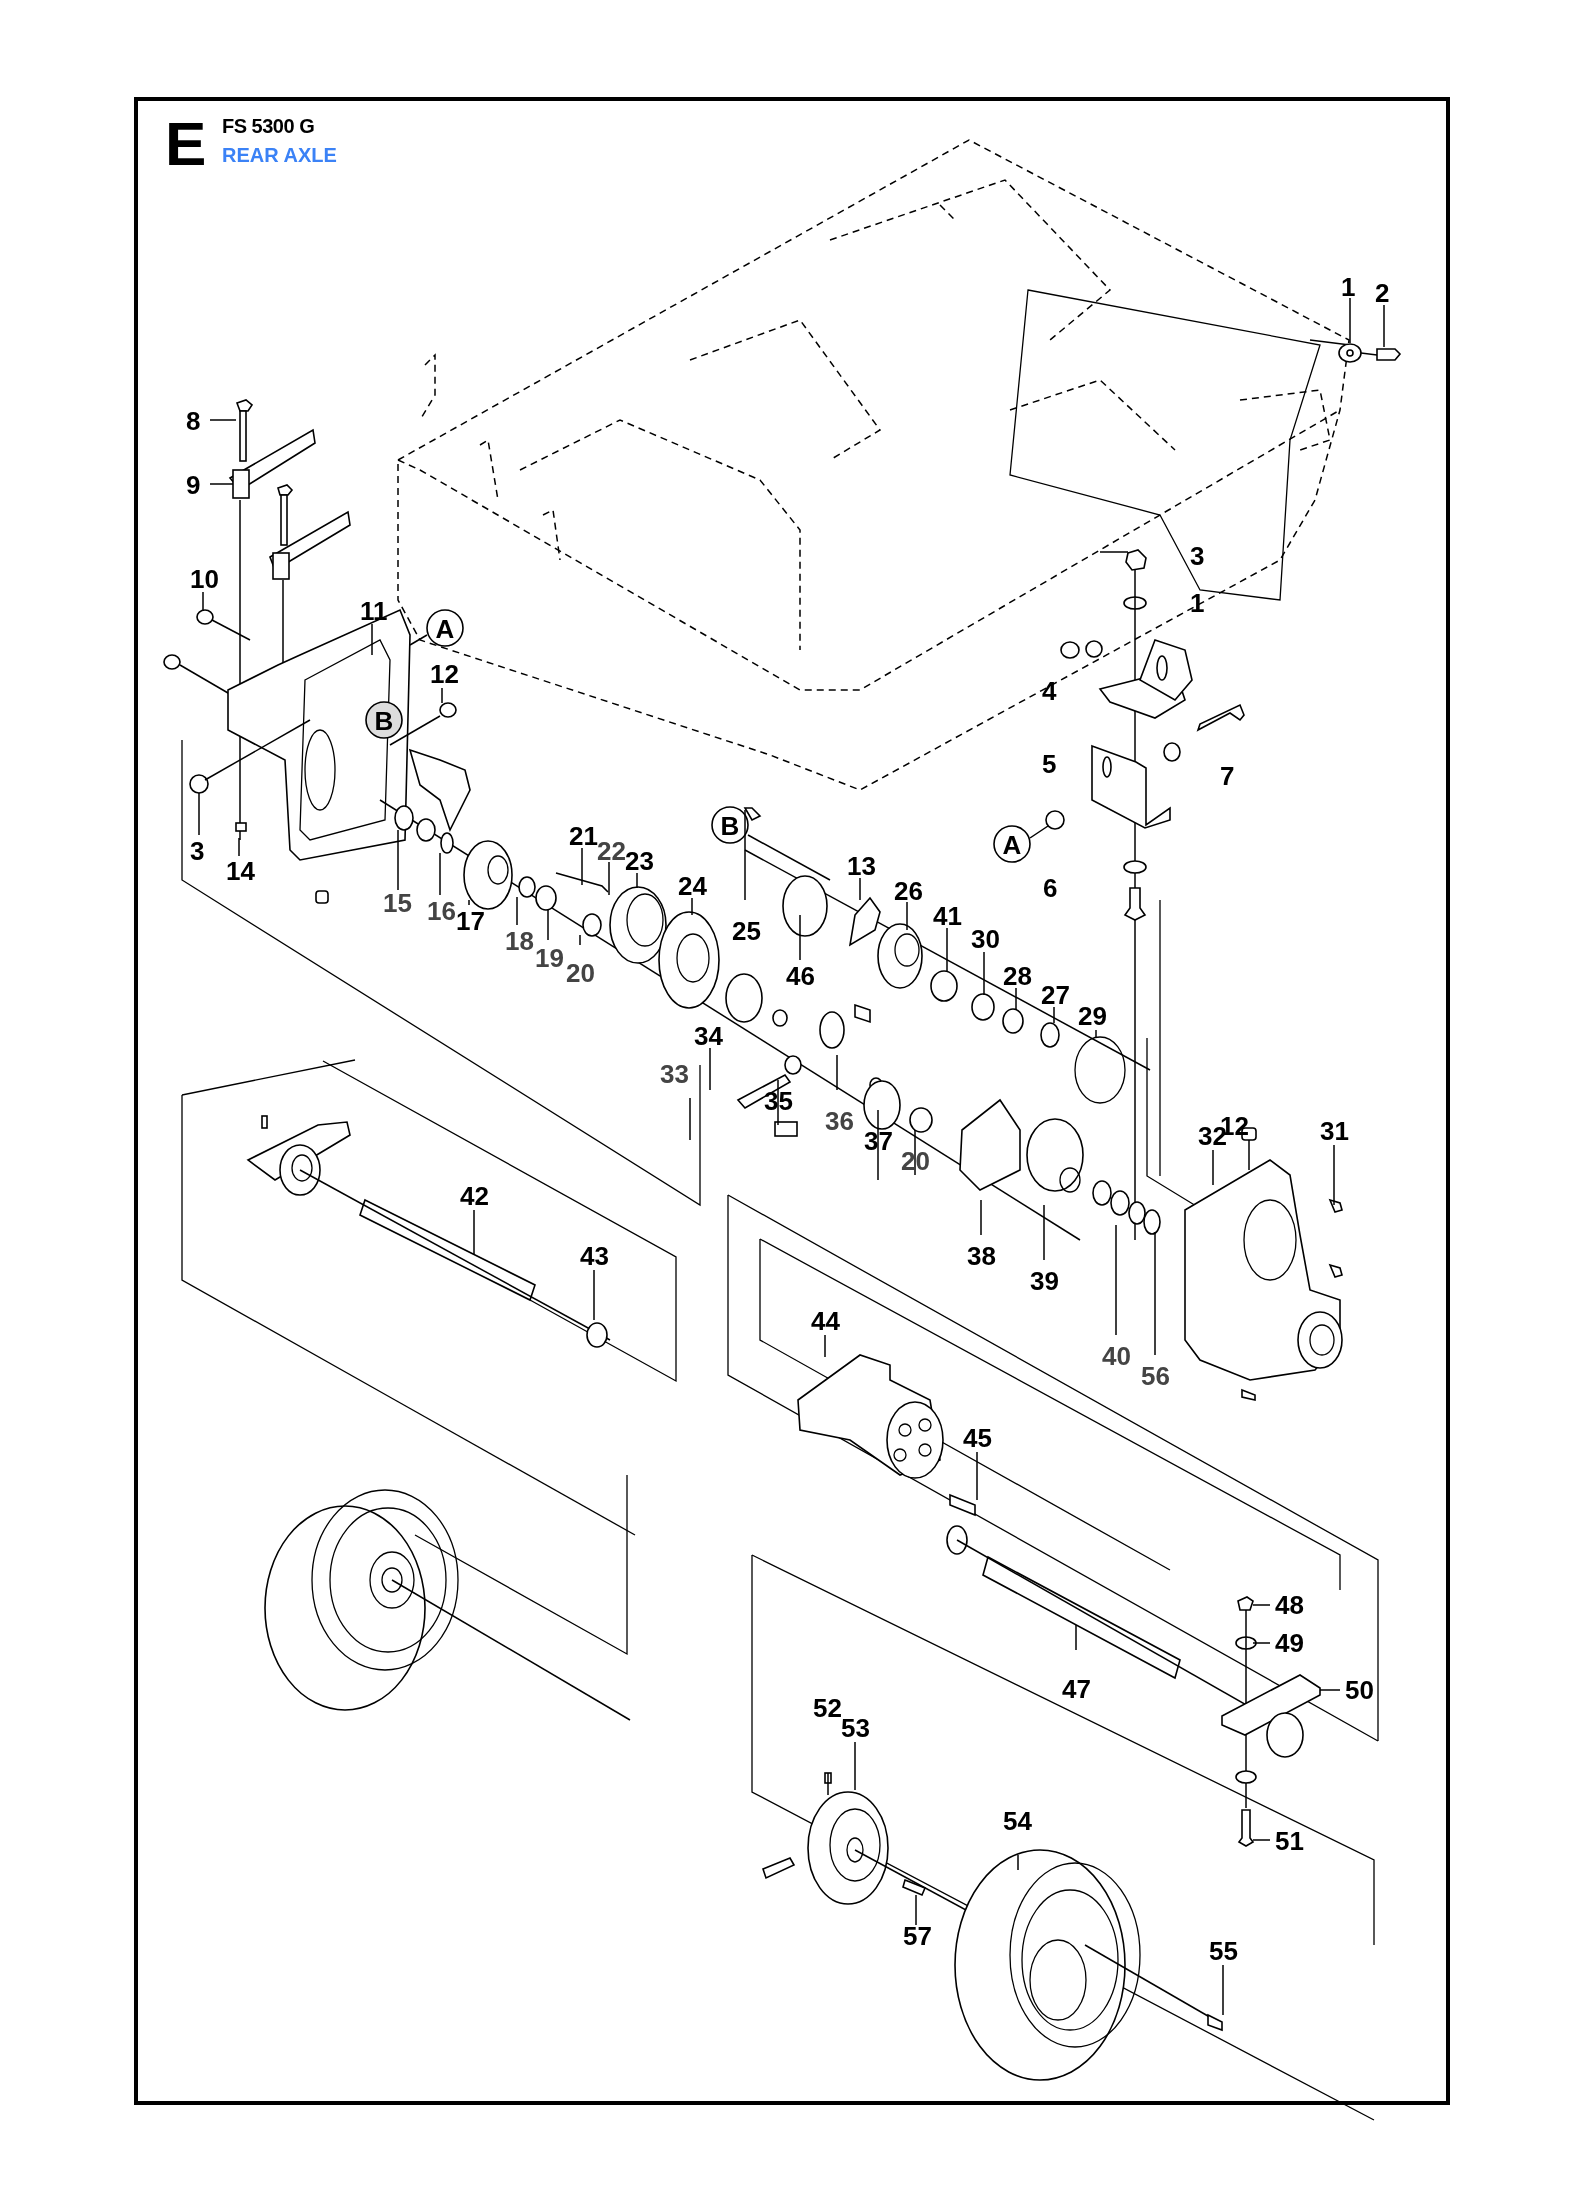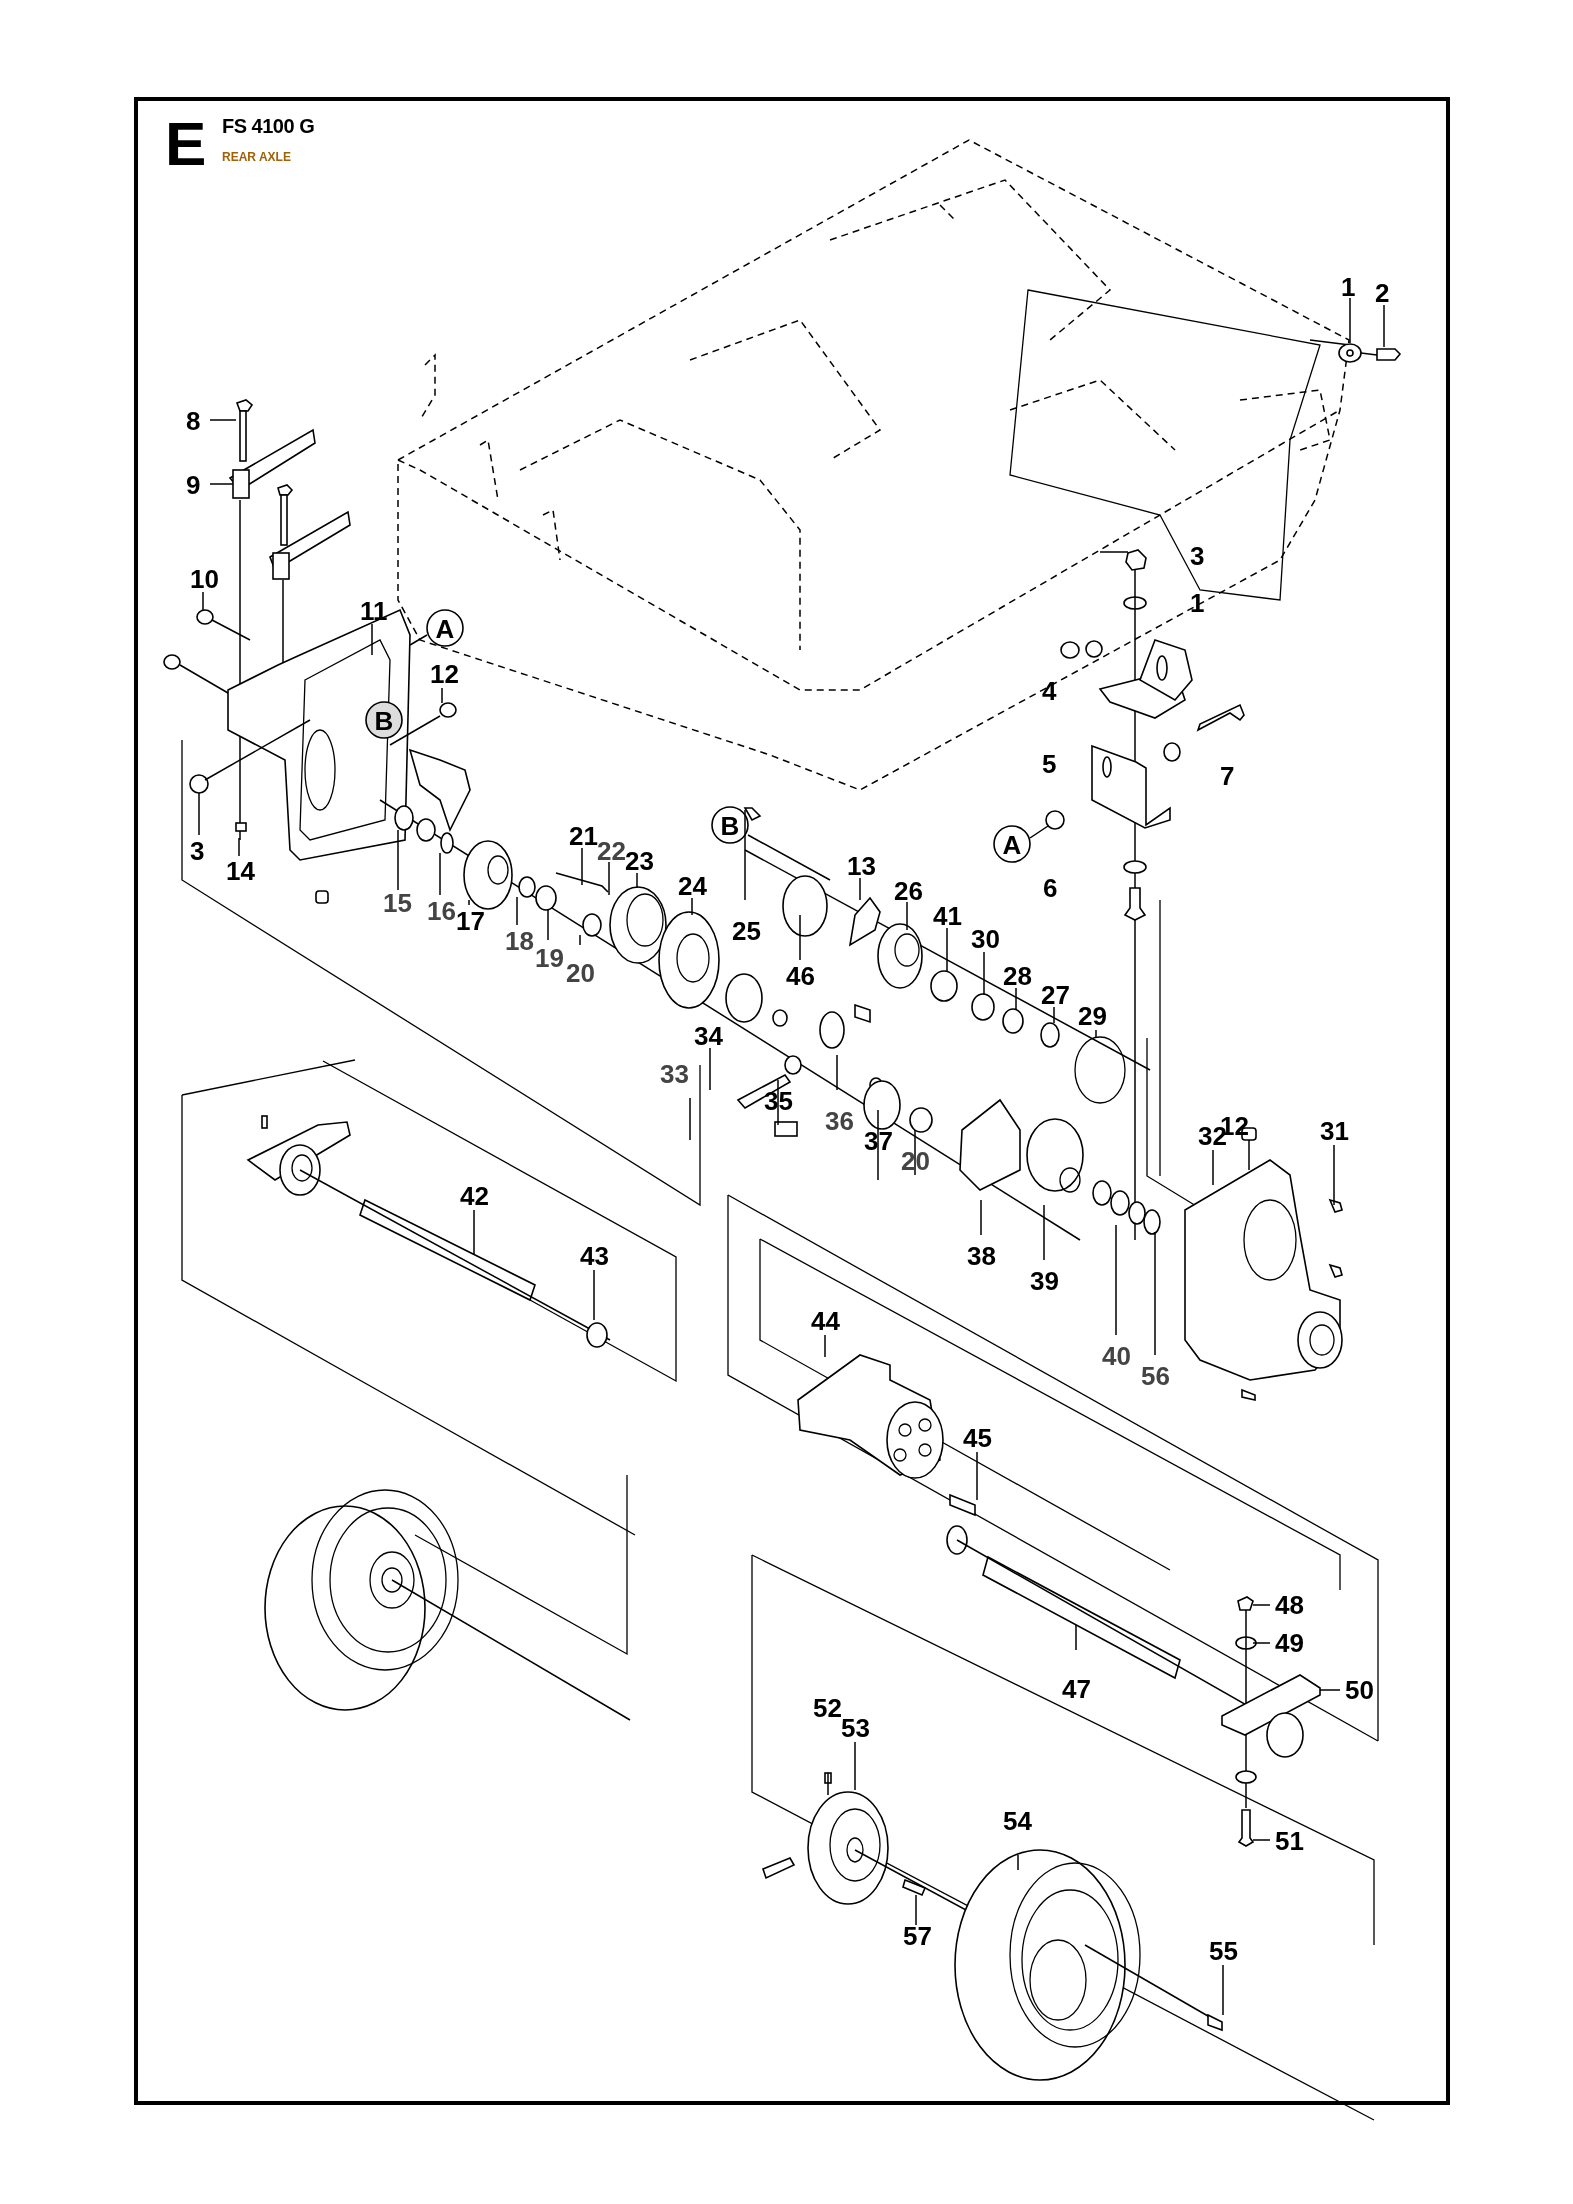--- a/index.html
+++ b/index.html
@@ -4,36 +4,36 @@
 <style>
   html, body { margin: 0; padding: 0; background: #ffffff; }
   body { width: 1573px; height: 2204px; position: relative; overflow: hidden;
          font-family: "Liberation Sans", sans-serif; }
   #frame { position: absolute; left: 134px; top: 97px; width: 1316px; height: 2008px;
            border: 4px solid #000; box-sizing: border-box; }
   #section-letter { position: absolute; left: 165px; top: 113px; font-size: 62px; font-weight: bold;
                     line-height: 1; color: #000; }
   #model { position: absolute; left: 222px; top: 115px; font-size: 20px; font-weight: bold; color: #000;
            letter-spacing: -0.5px; }
-  #section-title { position: absolute; left: 222px; top: 150px; font-size: 12px; font-weight: bold; color: #a16207; }
+  #section-title { position: absolute; left: 222px; top: 144px; font-size: 20px; font-weight: bold; color: #3b82f6; }
   #diagram { position: absolute; left: 0; top: 0; }
   .lbl { font-family: "Liberation Sans", sans-serif; font-weight: bold; font-size: 26px; fill: #000; }
   .lbl.gray { fill: #444; }
   .ref { font-family: "Liberation Sans", sans-serif; font-weight: bold; font-size: 26px; fill: #000; }
   .part { fill: #fff; stroke: #000; stroke-width: 1.6; }
   .thin { fill: none; stroke: #000; stroke-width: 1.3; }
   .dash { fill: none; stroke: #000; stroke-width: 1.5; stroke-dasharray: 7 5; }
   .leader { stroke: #000; stroke-width: 1.5; fill: none; }
 </style>
 </head>
 <body>
 
 <div id="frame"></div>
 <div id="section-letter">E</div>
-<div id="model">FS 4100 G</div>
+<div id="model">FS 5300 G</div>
 <div id="section-title">REAR AXLE</div>
 
 <svg id="diagram" width="1573" height="2204" viewBox="0 0 1573 2204">
 
   <g>
     <path class="dash" d="M398,460 L969,140 L1349,340 L1340,410 L1315,500 L1280,560 L860,790 L770,755 L420,640 L398,600 Z"></path>
     <path class="dash" d="M398,460 L420,470 L800,690 L860,690 L1340,410"></path>
     <path class="dash" d="M520,470 L620,420 L760,480 L800,530 L800,650"></path>
     <path class="dash" d="M830,240 L1005,180 L1110,290 L1050,340"></path>
     <path class="dash" d="M690,360 L800,320 L880,430 L830,460"></path>

